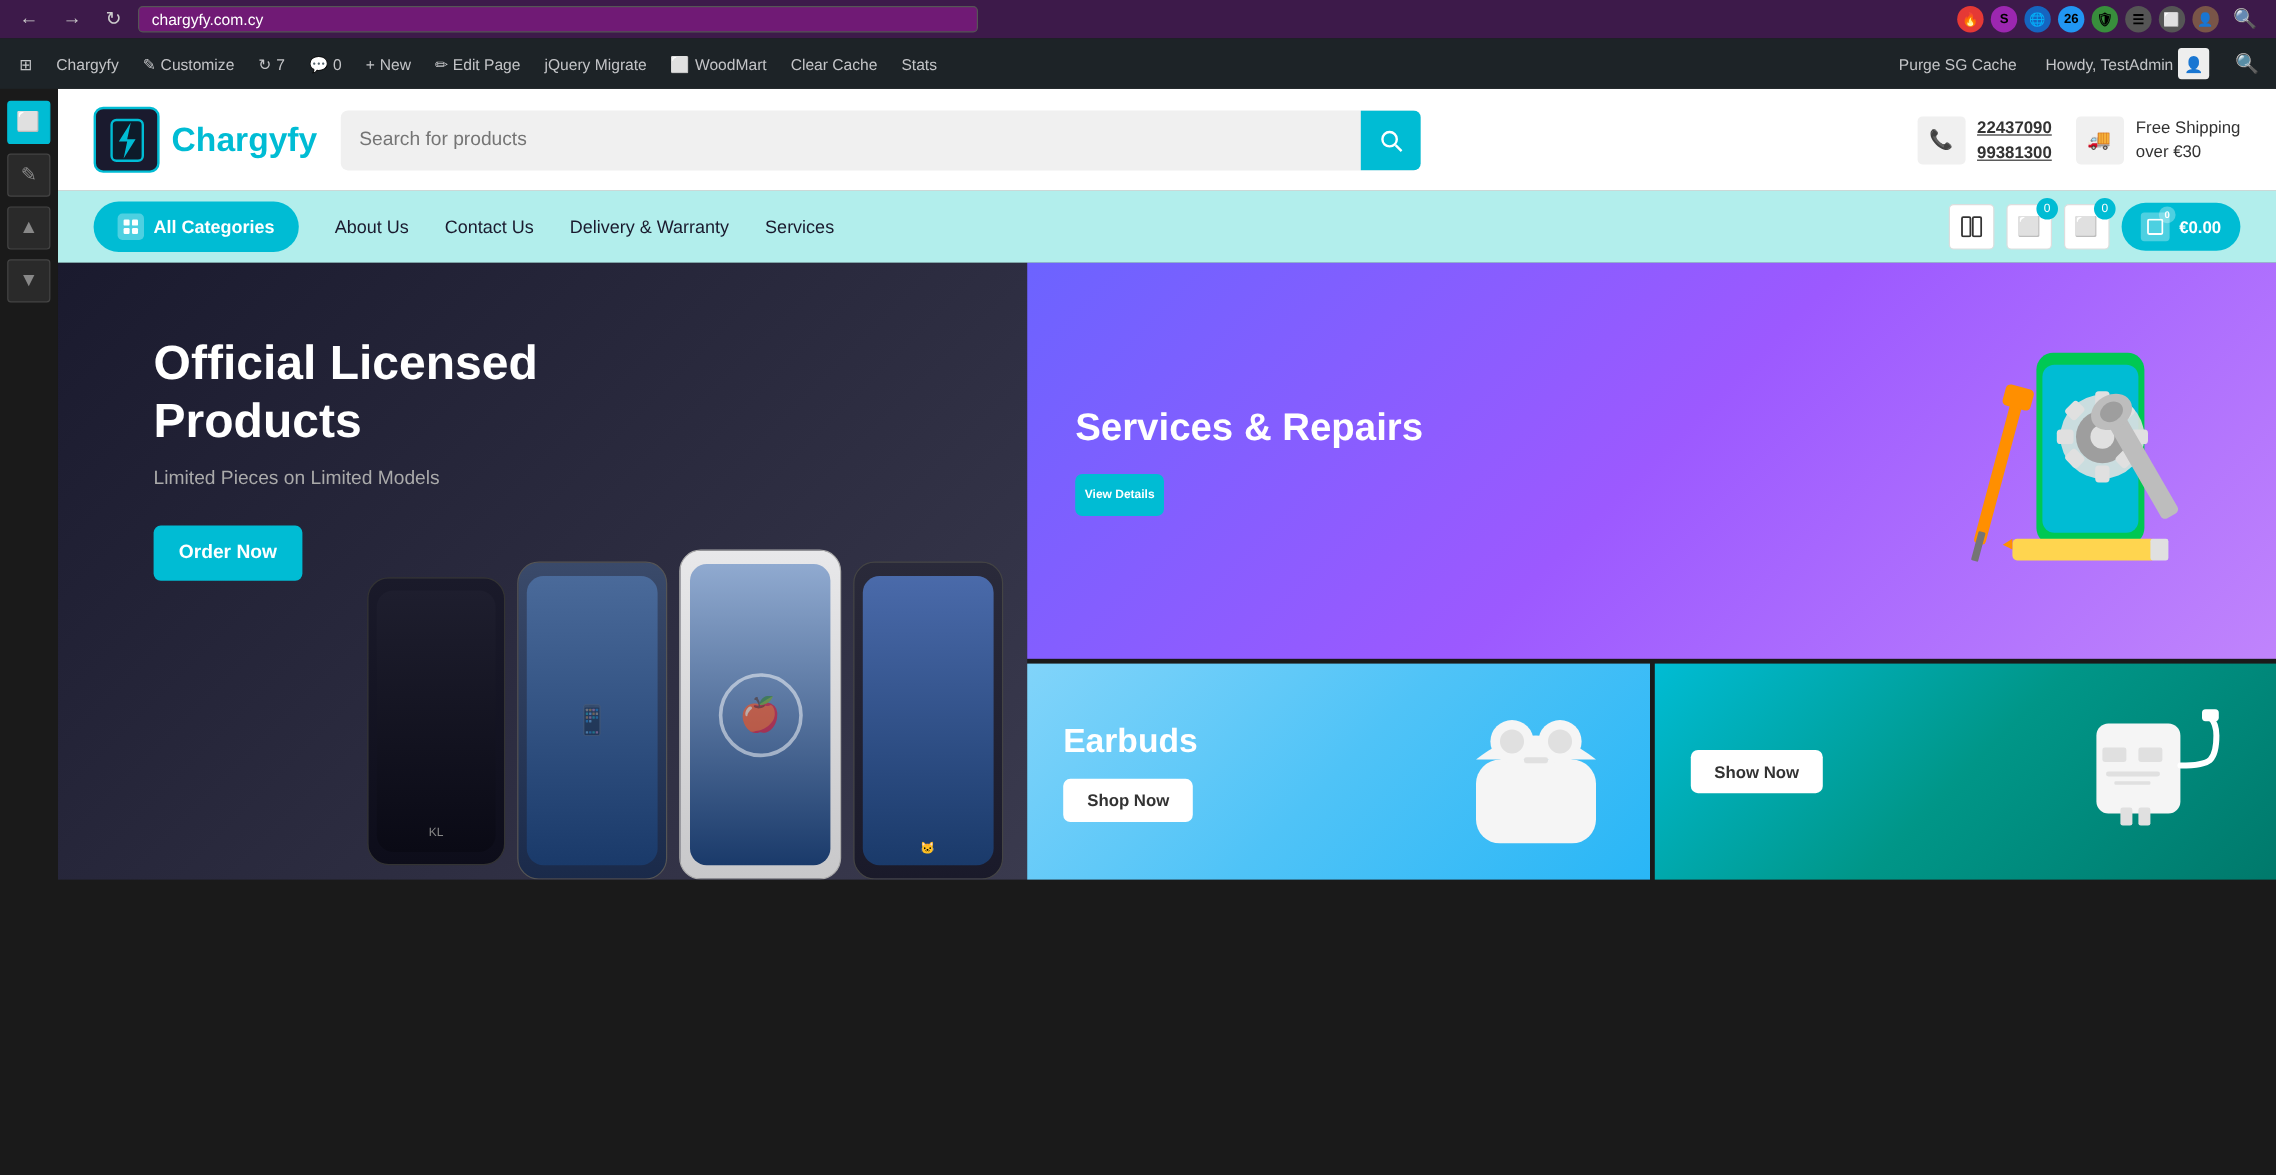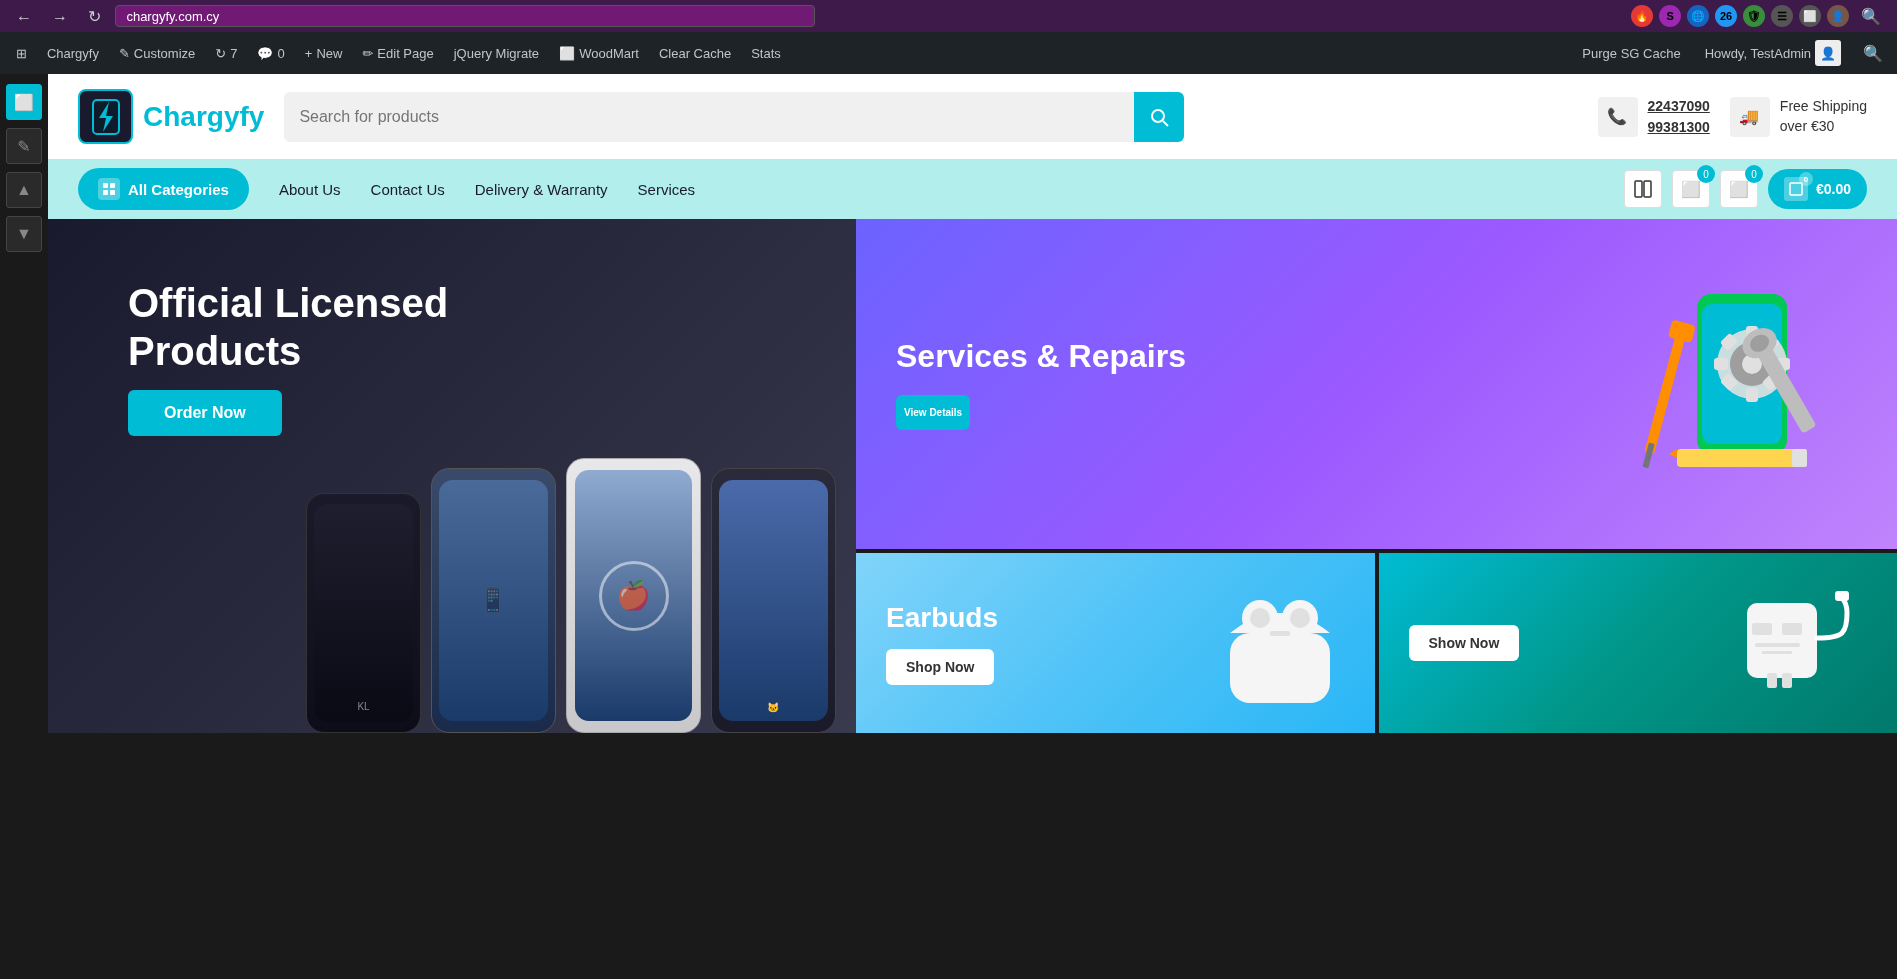--- a/index.html
+++ b/index.html
@@ -338,21 +338,21 @@
     }
     .hero-subtitle {
       color: #aaa;
       font-size: 16px;
       margin-bottom: 30px;
     }
     .order-btn {
       background: #00bcd4;
       color: #fff;
       border: none;
-      padding: 14px 36px;
+      padding: 14px 21px;
       font-size: 16px;
       font-weight: bold;
       border-radius: 6px;
       cursor: pointer;
       display: inline-block;
       width: fit-content;
     }
     .hero-phones {
       position: absolute;
       bottom: 0;
@@ -618,25 +618,26 @@
         </div>
         <span>€0.00</span>
       </button>
     </div>
   </nav>
 
   <div class="hero-section">
 
     <div class="hero-left">
       <h1 class="hero-title">Official Licensed Products</h1>
+      <p class="hero-subtitle">Limited Pieces on Limited Models</p>
       <button class="order-btn">Order Now</button>
 
       <div class="hero-phones">
 
-        <div style="position:relative; bottom:0; display:flex; flex-direction:column; align-items:center;">
+        <div style="position:relative; bottom:12px; display:flex; flex-direction:column; align-items:center;">
           <div style="width:115px;height:240px;background:linear-gradient(180deg,#1a1a2a 0%,#0d0d1a 100%);border-radius:18px;border:1px solid #333;display:flex;align-items:center;justify-content:center;overflow:hidden;">
             <div style="width:88%;height:92%;background:linear-gradient(180deg,#1e1e2e 0%,#0a0a15 100%);border-radius:14px;display:flex;align-items:flex-end;justify-content:center;padding-bottom:10px;">
               <div style="color:#888;font-size:10px;text-align:center;">KL</div>
             </div>
           </div>
         </div>
 
         <div style="position:relative; bottom:0;">
           <div style="width:125px;height:265px;background:linear-gradient(180deg,#3a4a6a 0%,#1a2a4a 100%);border-radius:18px;border:1px solid #555;display:flex;align-items:center;justify-content:center;overflow:hidden;">
             <div style="width:88%;height:92%;background:linear-gradient(180deg,#4a6a9a 0%,#1a3a6a 100%);border-radius:14px;display:flex;align-items:center;justify-content:center;">

